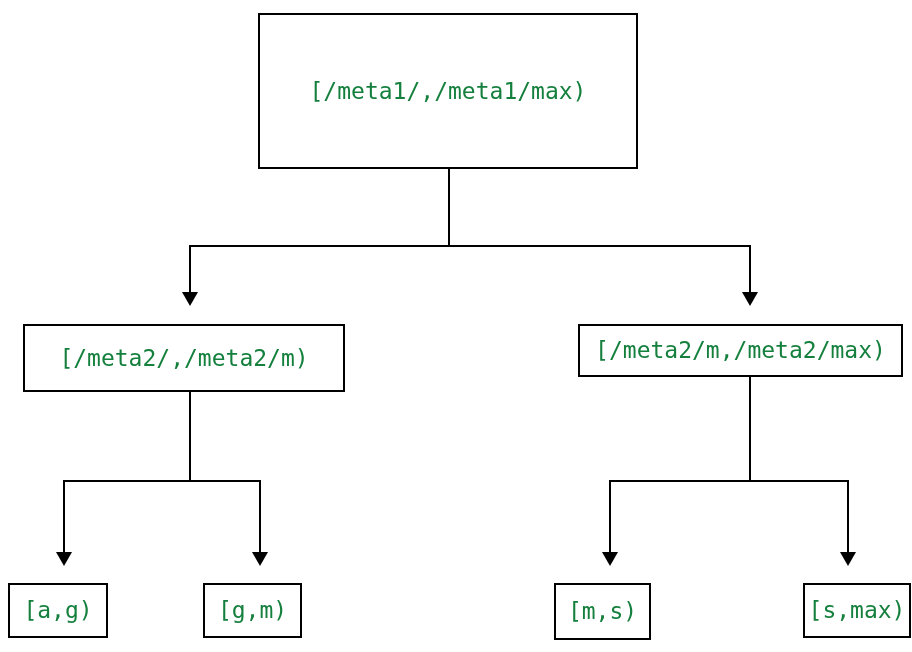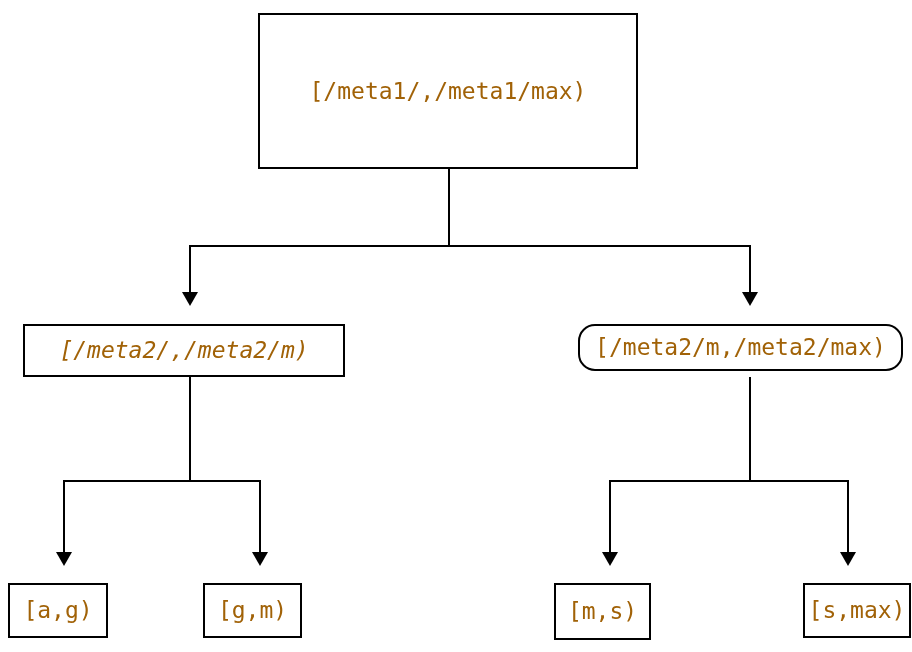--- a/index.html
+++ b/index.html
@@ -6,21 +6,21 @@
     margin: 0;
     padding: 0;
     background: #ffffff;
   }
   .canvas {
     position: relative;
     width: 912px;
     height: 652px;
     background: #ffffff;
     font-family: "DejaVu Sans Mono", "Liberation Mono", monospace;
-    color: #a16207;
+    color: #15803d;
     overflow: hidden;
   }
   .node {
     position: absolute;
     box-sizing: border-box;
     border: 2px solid #000000;
     background: #ffffff;
     display: flex;
     align-items: center;
     justify-content: center;
@@ -72,25 +72,25 @@
   <div class="hline" style="left:609px; top:480px; width:240px;"></div>
   <div class="vline" style="left:609px; top:480px; height:73px;"></div>
   <div class="vline" style="left:847px; top:480px; height:73px;"></div>
   <div class="arrow-down" style="left:602px; top:552px;"></div>
   <div class="arrow-down" style="left:840px; top:552px;"></div>
 
   <div class="node" style="left:258px; top:13px; width:380px; height:156px;">
     <span>[/meta1/,/meta1/max)</span>
   </div>
 
-  <div class="node" style="left:23px; top:324px; width:322px; height:53px;font-style:italic;">
+  <div class="node" style="left:23px; top:324px; width:322px; height:68px;">
     <span>[/meta2/,/meta2/m)</span>
   </div>
 
-  <div class="node" style="left:578px; top:324px; width:325px; height:47px;border-radius:17px;">
+  <div class="node" style="left:578px; top:324px; width:325px; height:53px;">
     <span>[/meta2/m,/meta2/max)</span>
   </div>
 
   <div class="node" style="left:203px; top:583px; width:99px; height:55px;">
     <span>[g,m)</span>
   </div>
 
   <div class="node" style="left:8px; top:583px; width:100px; height:55px;">
     <span>[a,g)</span>
   </div>

